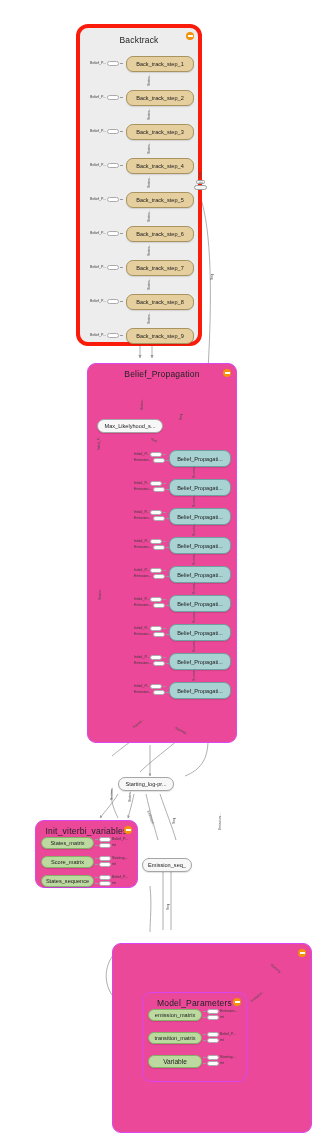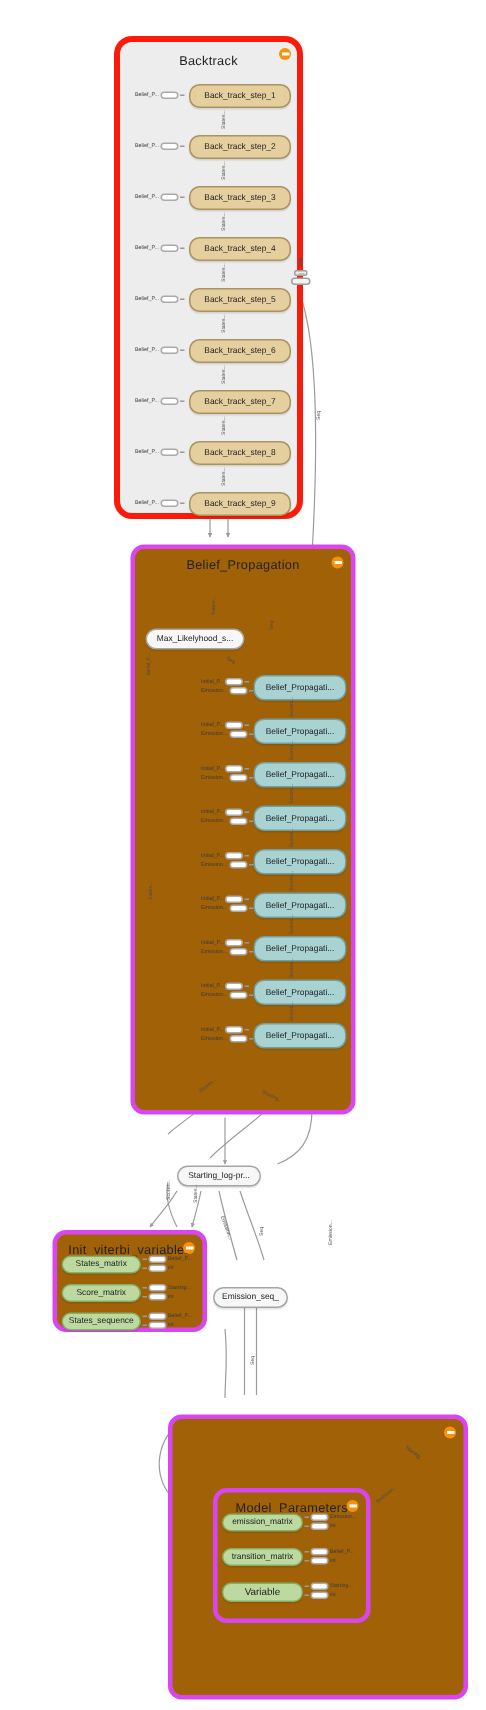--- a/index.html
+++ b/index.html
@@ -19,22 +19,22 @@
   #edge-layer {
     position: absolute;
     left: 0; top: 0;
     width: 324px; height: 1140px;
     pointer-events: none;
     z-index: 1;
   }
   
   .group {
     position: absolute;
-    background: #a16207;
-    border: 3px solid #d946ef;
+    background: #ec4899;
+    border: 1px solid #d946ef;
     border-radius: 9px;
     z-index: 2;
   }
   .group.selected {
     border: 3px solid #fb1b0a;
     background: #ededed;
     border-radius: 11px;
     box-shadow: 0 0 0 1px #fb1b0a;
   }
   .group-title {

